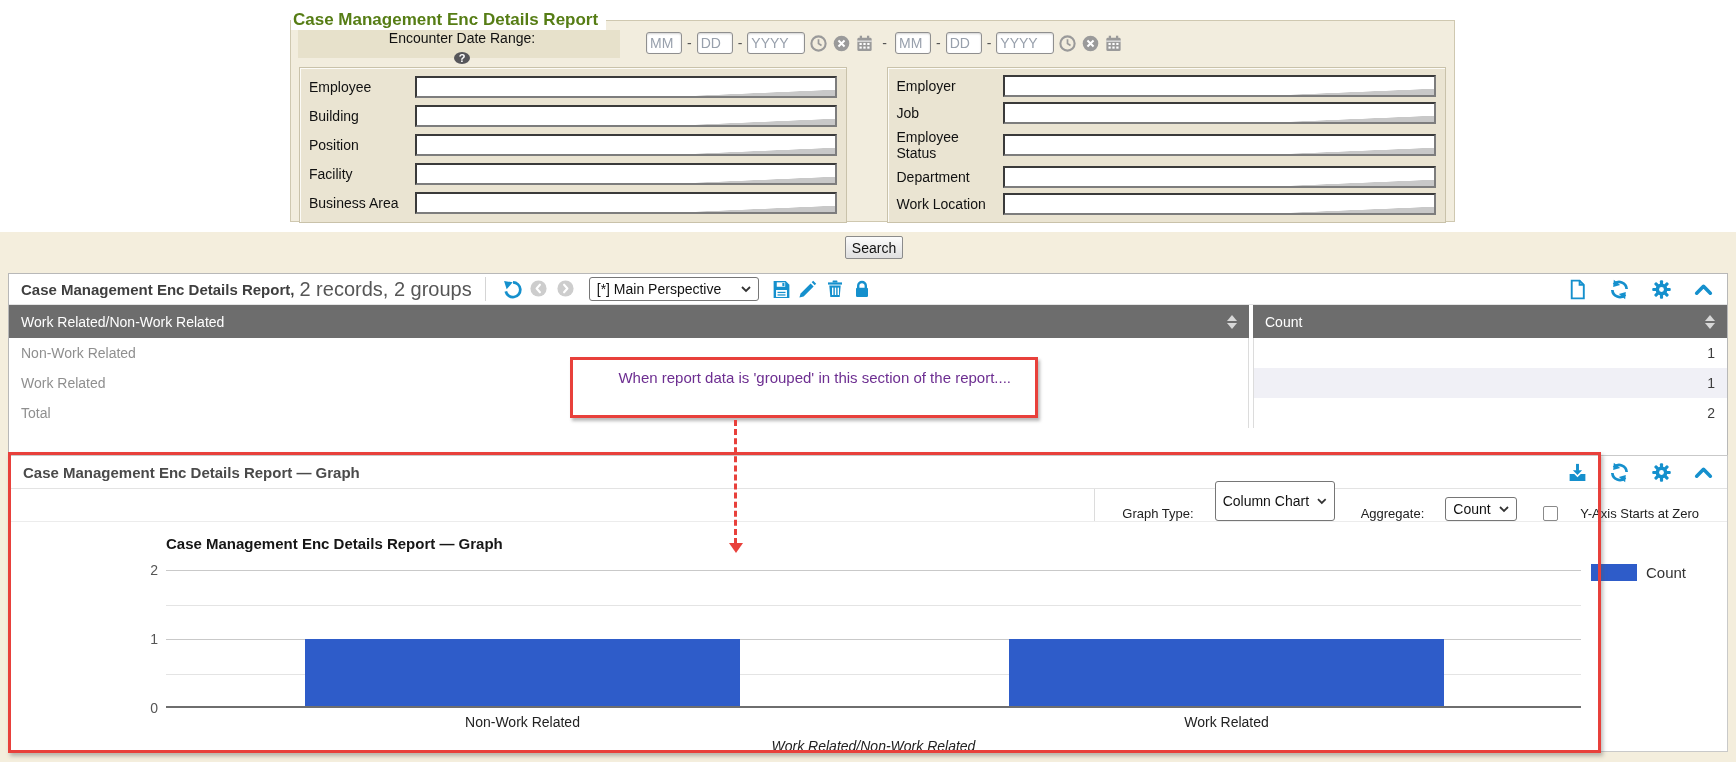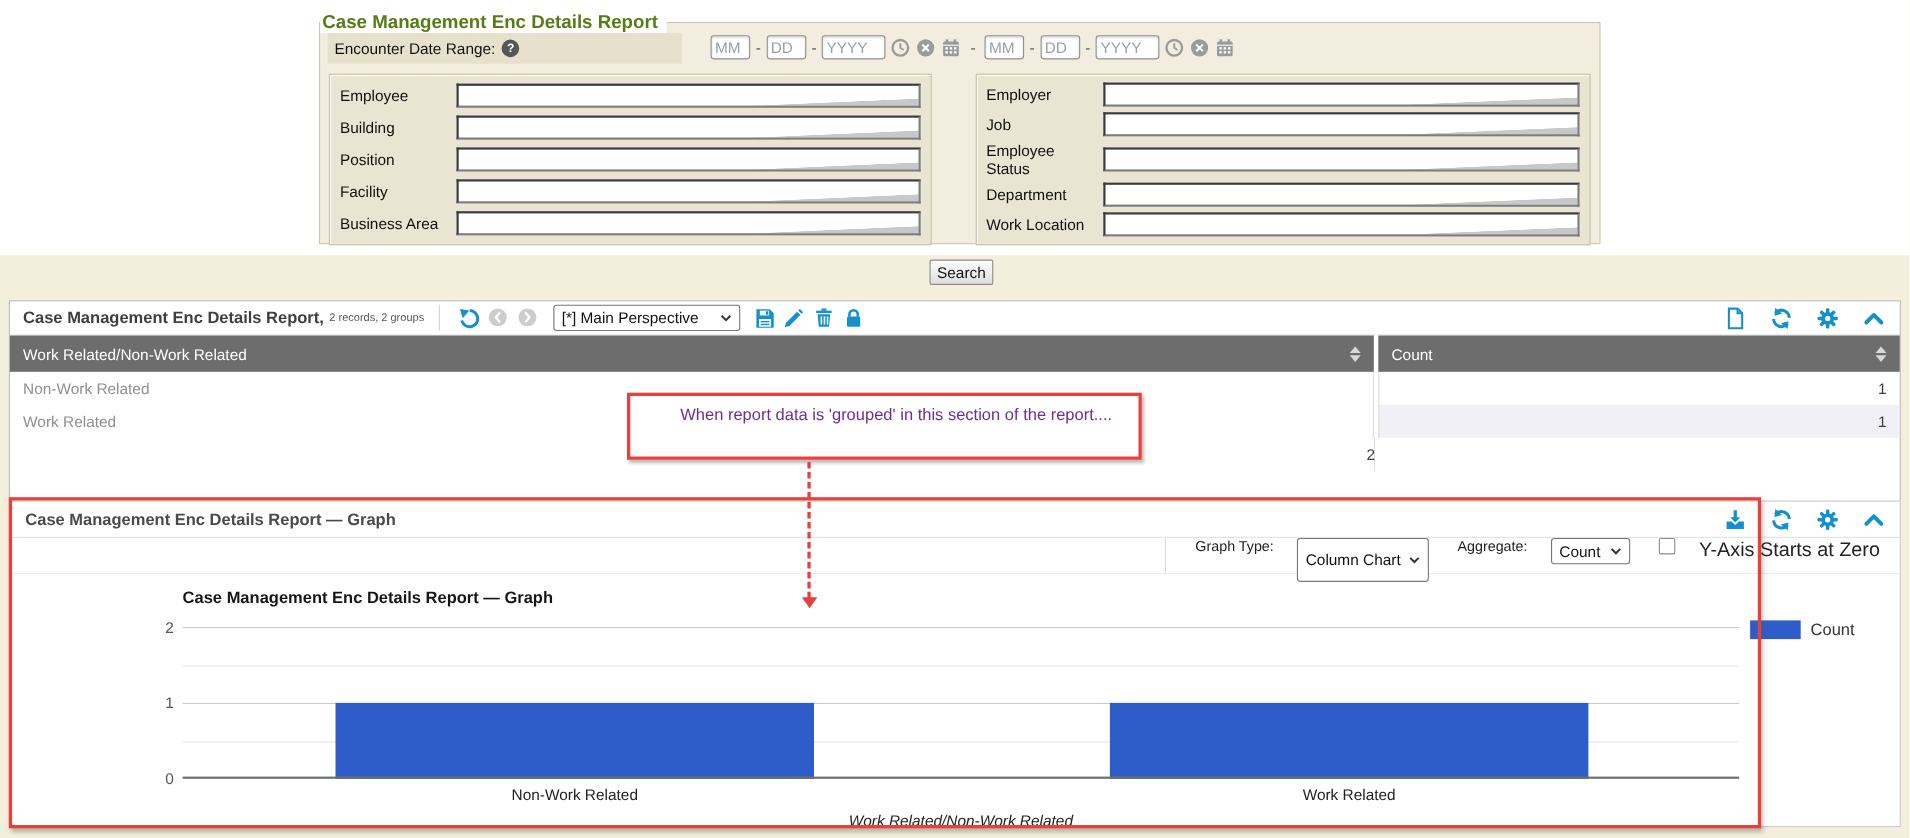--- a/index.html
+++ b/index.html
@@ -7,21 +7,21 @@
   .screen { position:relative; width:1736px; height:762px; background:#fff; overflow:hidden; }
   .lower-bg { position:absolute; left:0; top:232px; right:0; bottom:0; background:#f4eedd; }
 
   
   .search-form { position:absolute; left:290px; top:20px; width:1165px; height:202px;
     background:#f2edde; border:1px solid #cfc8b0; }
   .form-title { position:absolute; top:-11px; left:0; background:#fff; padding:0 8px 0 2px;
     color:#567d15; font-weight:bold; font-size:17px; white-space:nowrap; }
   .date-row { position:absolute; top:9px; left:7px; right:7px; height:28px; }
   .date-label-cell { position:absolute; left:0; top:0; width:322px; height:28px; background:#e7e1cb;
-    display:flex; align-items:center; gap:6px; padding-left:6px; font-size:14px; color:#111; }
+    display:flex; align-items:center; gap:6px; padding-left:6px; font-size:14px; color:#111;flex-direction:column; }
   .help-ic { width:16px; height:16px; border-radius:50%; background:#56565a; color:#fff;
     font-size:11px; font-weight:bold; display:flex; align-items:center; justify-content:center; cursor:pointer; }
   .date-inputs { position:absolute; left:328px; top:2px; display:flex; align-items:center; gap:4px;padding-left:20px; }
   .dfld { height:22px; border:1px solid #8f8f8f; border-radius:3px; background:#fff;
     box-shadow:inset 0 1px 2px rgba(0,0,0,.18); font-size:14px; padding:0 3px; color:#5a6374;
     font-family:"Liberation Sans",sans-serif; }
   .dfld::placeholder { color:#98a0ac; opacity:1; }
   .w-mm { width:36px; } .w-dd { width:36px; } .w-yy { width:58px; }
   .dsep { color:#555; font-size:14px; padding:0 1px; }
   .gsep { color:#555; font-size:14px; padding:0 4px; }
@@ -37,21 +37,21 @@
     font-size:14px; padding:0 4px; font-family:"Liberation Sans",sans-serif; }
   .search-btn { position:absolute; left:845px; top:236px; width:58px; height:23px;
     border:1px solid #8b8b8b; border-radius:2px; background:linear-gradient(#fcfcfc,#dfdfdf);
     font-size:14px; font-family:"Liberation Sans",sans-serif; cursor:pointer; color:#111; }
 
   
   .report-panel { position:absolute; left:8px; top:273px; width:1720px; height:191px;
     background:#fff; border:1px solid #b8b8b8; }
   .toolbar { height:31px; display:flex; align-items:center; padding:0 10px 0 12px; border-bottom:1px solid #e4e4e4; }
   .tb-title { font-size:15px; font-weight:bold; color:#3f3f3f; white-space:nowrap; }
-  .tb-summary { font-size:10px; color:#565656; margin-left:5px; white-space:nowrap; }
+  .tb-summary { font-size:20px; color:#565656; margin-left:5px; white-space:nowrap; }
   .tb-div { width:1px; align-self:stretch; background:#d5d5d5; margin:3px 13px; }
   .tb-ic { width:21px; height:21px; display:inline-flex; cursor:pointer; margin:0 3px; }
   .sel { height:24px; border:1px solid #767676; border-radius:3px; background:#fff; display:flex;
     align-items:center; justify-content:space-between; gap:8px; padding:0 7px; font-size:14px; color:#111;
     cursor:pointer; white-space:nowrap; }
   .persp { width:170px; margin:0 9px; }
   .tb-spacer { flex:1; }
   .tb-right { display:flex; align-items:center; gap:15px; }
 
   .tbl-header, .tbl-row { display:grid; grid-template-columns:1240px 4px 1fr; }
@@ -74,27 +74,27 @@
     font-size:15px; line-height:20px; padding:8px 24px 0 32px; z-index:6;text-align:right; }
   .arrow-line { position:absolute; left:734px; top:420px; height:124px; border-left:3px dashed #e8403b; z-index:6; }
   .arrow-head { position:absolute; left:729px; top:543px; width:0; height:0;
     border-left:7px solid transparent; border-right:7px solid transparent; border-top:10px solid #e8403b; z-index:6; }
 
   
   .graph-panel { position:absolute; left:8px; top:455px; width:1720px; height:297px; background:#fff; border:1px solid #c9c9c9; }
   .g-header { height:33px; display:flex; align-items:center; padding:0 10px 0 14px; border-bottom:1px solid #e3e3e3; }
   .g-title { font-size:15px; font-weight:bold; color:#4a4a4a; }
   .g-right { display:flex; align-items:center; gap:15px; margin-left:auto; }
-  .g-controls { height:33px; display:flex; align-items:flex-start; justify-content:flex-end; border-bottom:1px solid #ececec; padding-right:4px;gap:16px; }
+  .g-controls { height:33px; display:flex; align-items:flex-end; justify-content:flex-end; border-bottom:1px solid #ececec; padding-right:4px;gap:16px; }
   .gc-div { width:1px; align-self:stretch; background:#dcdcdc; margin-right:11px; }
   .gc-label { font-size:13px; color:#222; margin-right:5px; white-space:nowrap; }
   .sel-graphtype { width:120px; height:40px; margin-right:10px; }
   .sel-aggregate { width:72px; height:24px; margin-right:10px; }
   .chk { width:15px; height:15px; border:1.5px solid #8a8a8a; border-radius:2px; background:#fff; margin-right:6px; cursor:pointer; flex:0 0 auto; }
-  .gc-chklabel { font-size:18px; color:#222; white-space:nowrap; margin-right:14px; }
+  .gc-chklabel { font-size:13px; color:#222; white-space:nowrap; margin-right:24px; }
 
   .chart-area { position:relative; height:229px; }
   .chart-title { position:absolute; left:157px; top:13px; font-size:15px; font-weight:bold; color:#161616; }
   .plot { position:absolute; left:157px; top:48px; width:1415px; height:138px; }
   .grid { position:absolute; left:0; right:0; height:1px; background:#c9c9c9; }
   .grid.minor { background:#e4e4e4; }
   .grid.axis { height:2px; background:#6e6e6e; }
   .ylab { position:absolute; left:-36px; width:28px; text-align:right; font-size:14px; color:#555; }
   .bar { position:absolute; bottom:0; width:435px; }
   .xlab { position:absolute; top:144px; width:435px; text-align:center; font-size:14px; color:#222; }
@@ -340,20 +340,21 @@
       <div class="td-group">Non-Work Related</div>
       <div class="td-gap"></div>
       <div class="td-count">1</div>
     </div>
     <div class="tbl-row">
       <div class="td-group">Work Related</div>
       <div class="td-gap"></div>
       <div class="td-count alt">1</div>
     </div>
     <div class="tbl-row">
+      <div class="td-group">Total</div>
       <div class="td-gap"></div>
       <div class="td-count">2</div>
     </div>
   </div>
 
   <div class="annotation">When report data is 'grouped' in this section of the report....</div>
   <div class="arrow-line"></div>
   <div class="arrow-head"></div>
 
   <div class="graph-panel">

